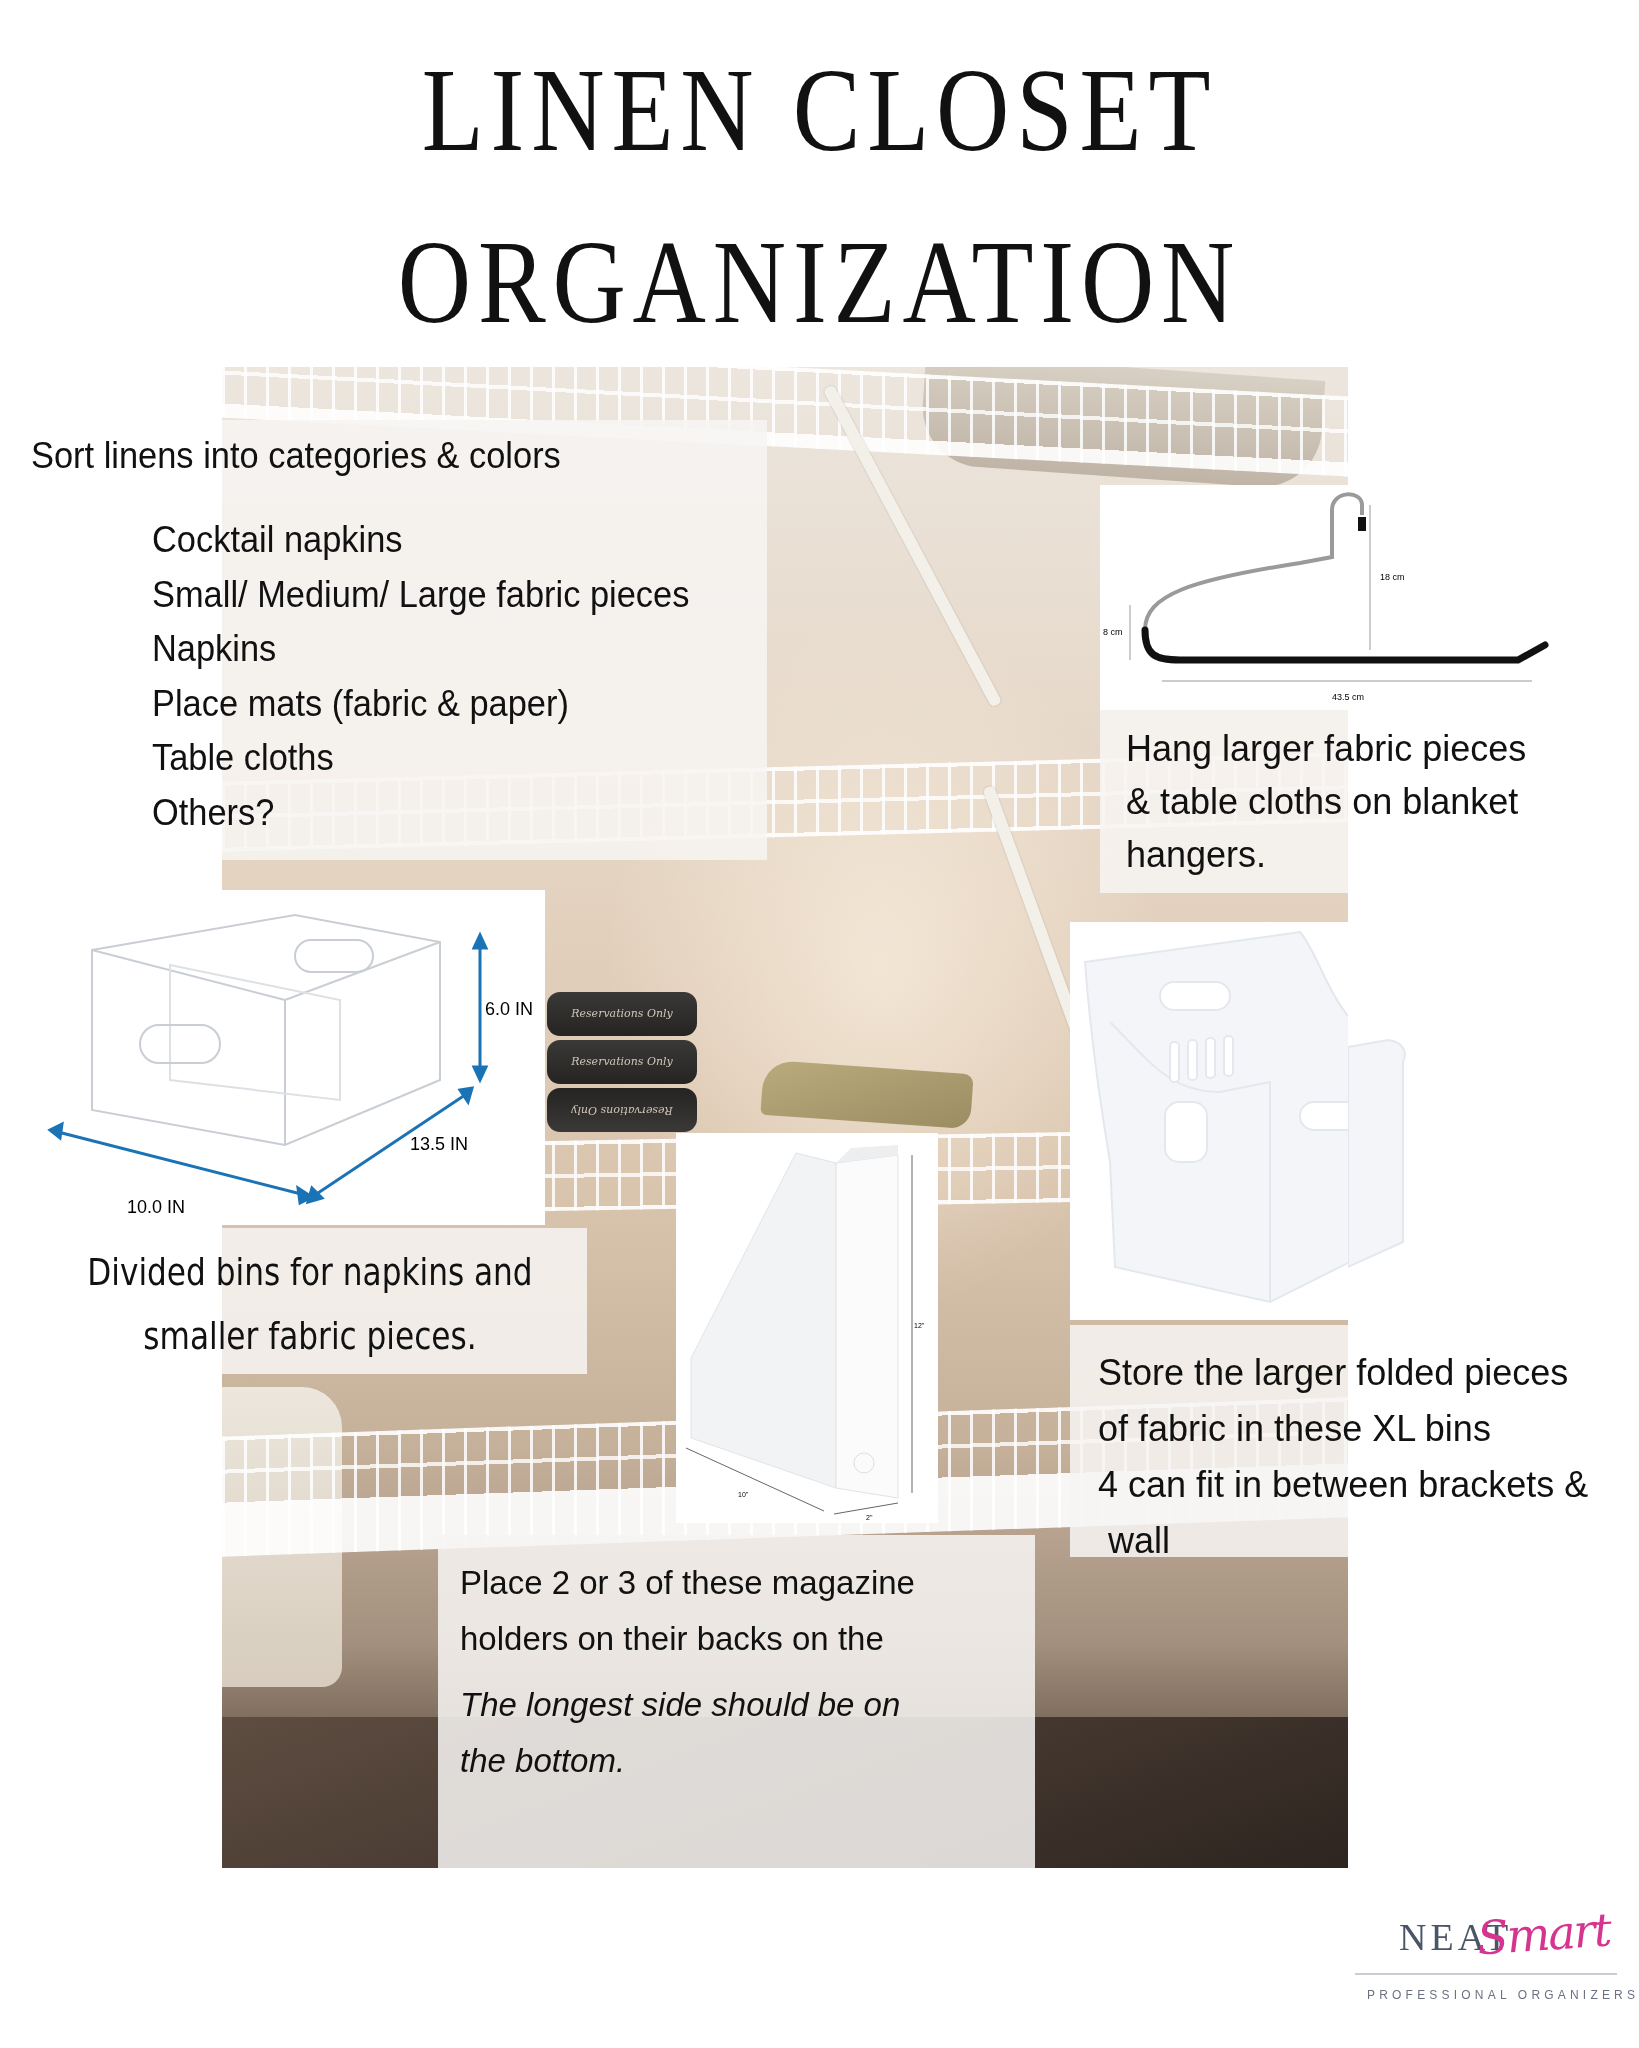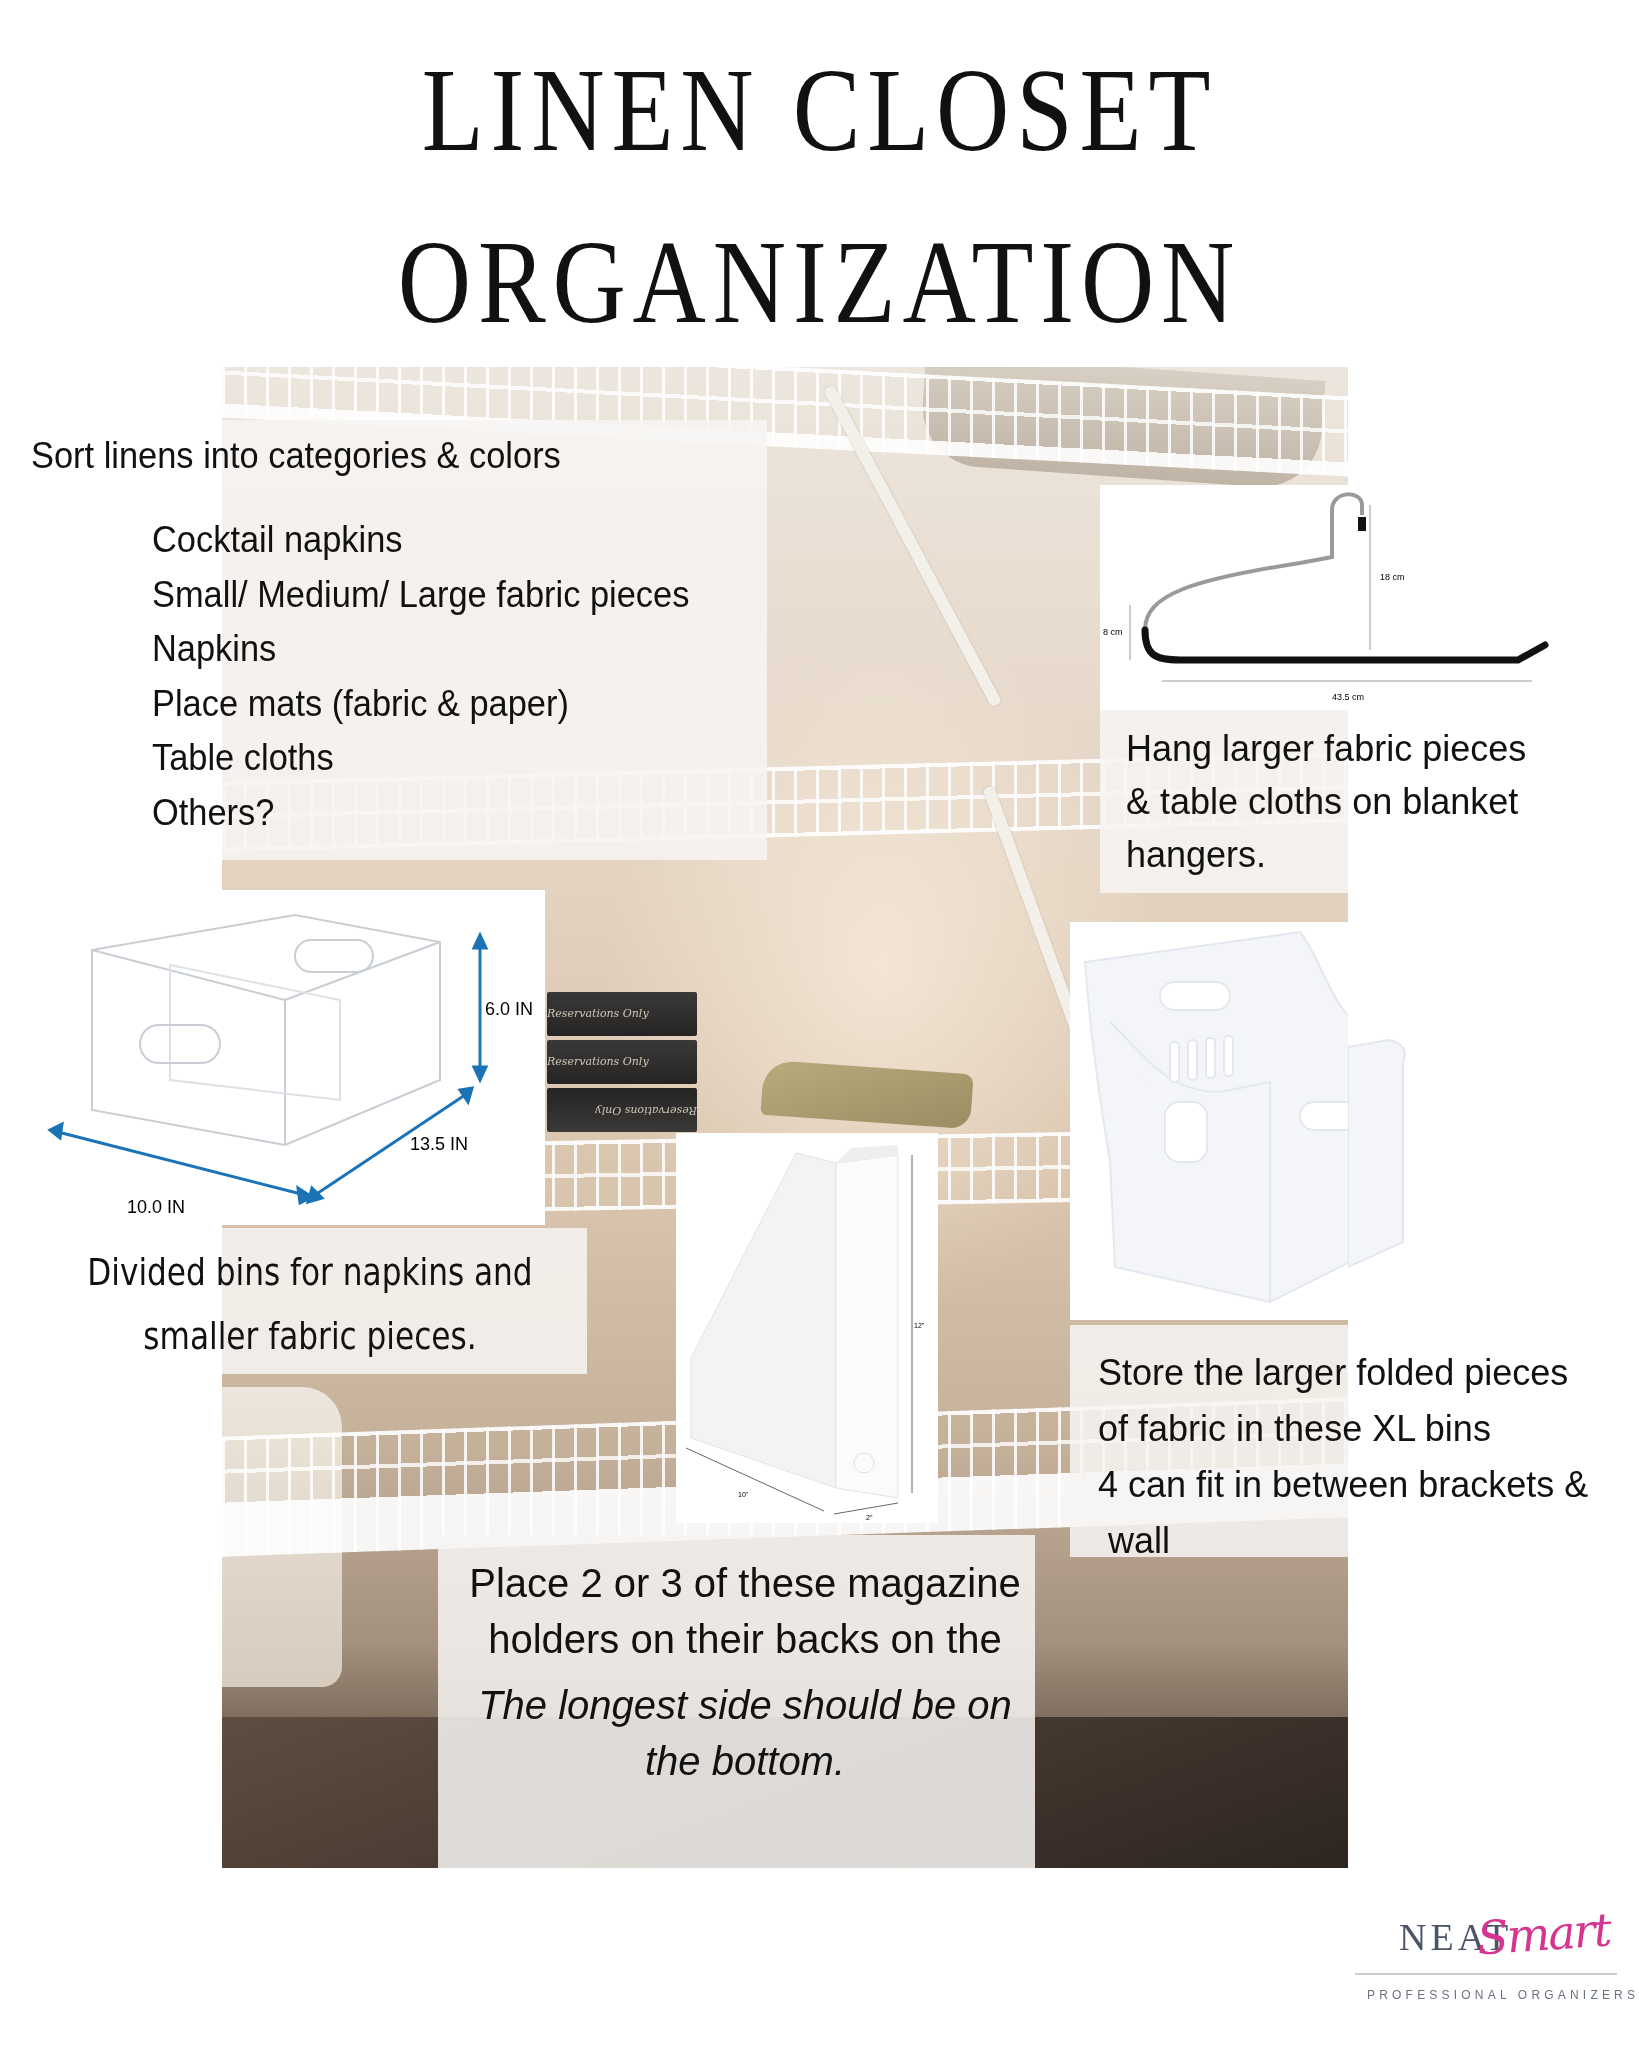--- a/index.html
+++ b/index.html
@@ -21,42 +21,42 @@
   .shelf-top { top:0px; height:80px; transform:skewY(3deg); }
   .shelf-2 { top:400px; transform:skewY(-1.5deg); }
   .shelf-3 { top:770px; transform:skewY(-1deg); }
   .shelf-4 { top:1050px; height:120px; transform:skewY(-2deg); }
   .bracket { width:12px; background:#f3efe9; border-radius:5px; box-shadow:0 0 2px rgba(0,0,0,0.2); }
   .bracket-1 { left:600px; top:20px; height:360px; transform:rotate(-28deg); transform-origin:top; }
   .bracket-2 { left:760px; top:420px; height:330px; transform:rotate(-20deg); transform-origin:top; }
   .floor { left:0; top:1350px; width:1126px; height:151px; background:linear-gradient(160deg, #5e4d41, #2e2520); }
   .ironing { left:700px; top:0px; width:400px; height:110px; background:linear-gradient(180deg,#d8d0c4,#bfb4a6); border-radius:0 0 60px 60px; transform:rotate(4deg); }
   .napkin-boxes { left:325px; top:625px; width:150px; height:145px; }
-  .napkin-box { position:absolute; left:0; width:150px; height:44px; background:linear-gradient(180deg,#3b3937,#262422); border-radius:2px; color:#cfc7b8; font-family:"DejaVu Serif", serif; font-style:italic; font-size:11px; line-height:44px; }
+  .napkin-box { position:absolute; left:0; width:150px; height:44px; background:linear-gradient(180deg,#3b3937,#262422); border-radius:13px; color:#cfc7b8; font-family:"DejaVu Serif", serif; font-style:italic; font-size:11px; text-align:center; line-height:44px; }
   .fabric { left:540px; top:700px; width:210px; height:55px; background:linear-gradient(160deg,#b9ab7c,#9b8d62); border-radius:30px 10px 20px 6px; transform:rotate(4deg); }
   .linens-left { left:0; top:1020px; width:120px; height:300px; background:linear-gradient(180deg,#ece6dc,#d7ccbd); border-radius:0 40px 20px 0; }
 
   
   .panel { background:rgba(247,245,242,0.86); }
   .panel-sort { left:222px; top:420px; width:545px; height:440px; }
   .panel-hang { left:1100px; top:710px; width:248px; height:183px; }
   .panel-divided { left:222px; top:1228px; width:365px; height:146px; }
   .panel-store { left:1070px; top:1325px; width:278px; height:232px; }
   .panel-magazine { left:438px; top:1535px; width:597px; height:333px; }
 
   
   .txt { font-family:"Liberation Sans", sans-serif; color:#111; }
   .sort-heading { left:31px; top:430px; font-size:37px; line-height:52px; transform:scaleX(0.93); transform-origin:left; white-space:nowrap; }
   .sort-list { left:137px; top:498px; list-style:none; margin:15px; padding:0; }
   .sort-list li { font-size:37px; line-height:54.5px; white-space:nowrap; transform:scaleX(0.93); transform-origin:left; }
 
   .hang-text { left:1126px; top:722px; width:520px; font-size:36px; line-height:53px; }
   .store-text { left:1098px; top:1345px; width:560px; font-size:36px; line-height:56px; }
   .store-text .l4 { padding-left:10px; }
-  .mag-text { left:460px; top:1555px; width:570px; font-size:40px; line-height:56px;text-align:center; }
+  .mag-text { left:460px; top:1555px; width:570px; font-size:33px; line-height:56px; }
   .mag-text p { margin:0; }
   .mag-text .p2 { margin-top:10px;font-style:italic; }
 
   .divided-text { left:30px; top:1240px; width:560px; text-align:center; font-family:"DejaVu Sans", sans-serif; font-size:38px; line-height:64px; transform:scaleX(0.82); transform-origin:center; }
 
   
   .prod { background:#ffffff; }
   .prod-hanger { left:1100px; top:485px; width:470px; height:225px; }
   .prod-bin { left:40px; top:890px; width:505px; height:335px; }
   .prod-magazine { left:676px; top:1133px; width:262px; height:390px; }

